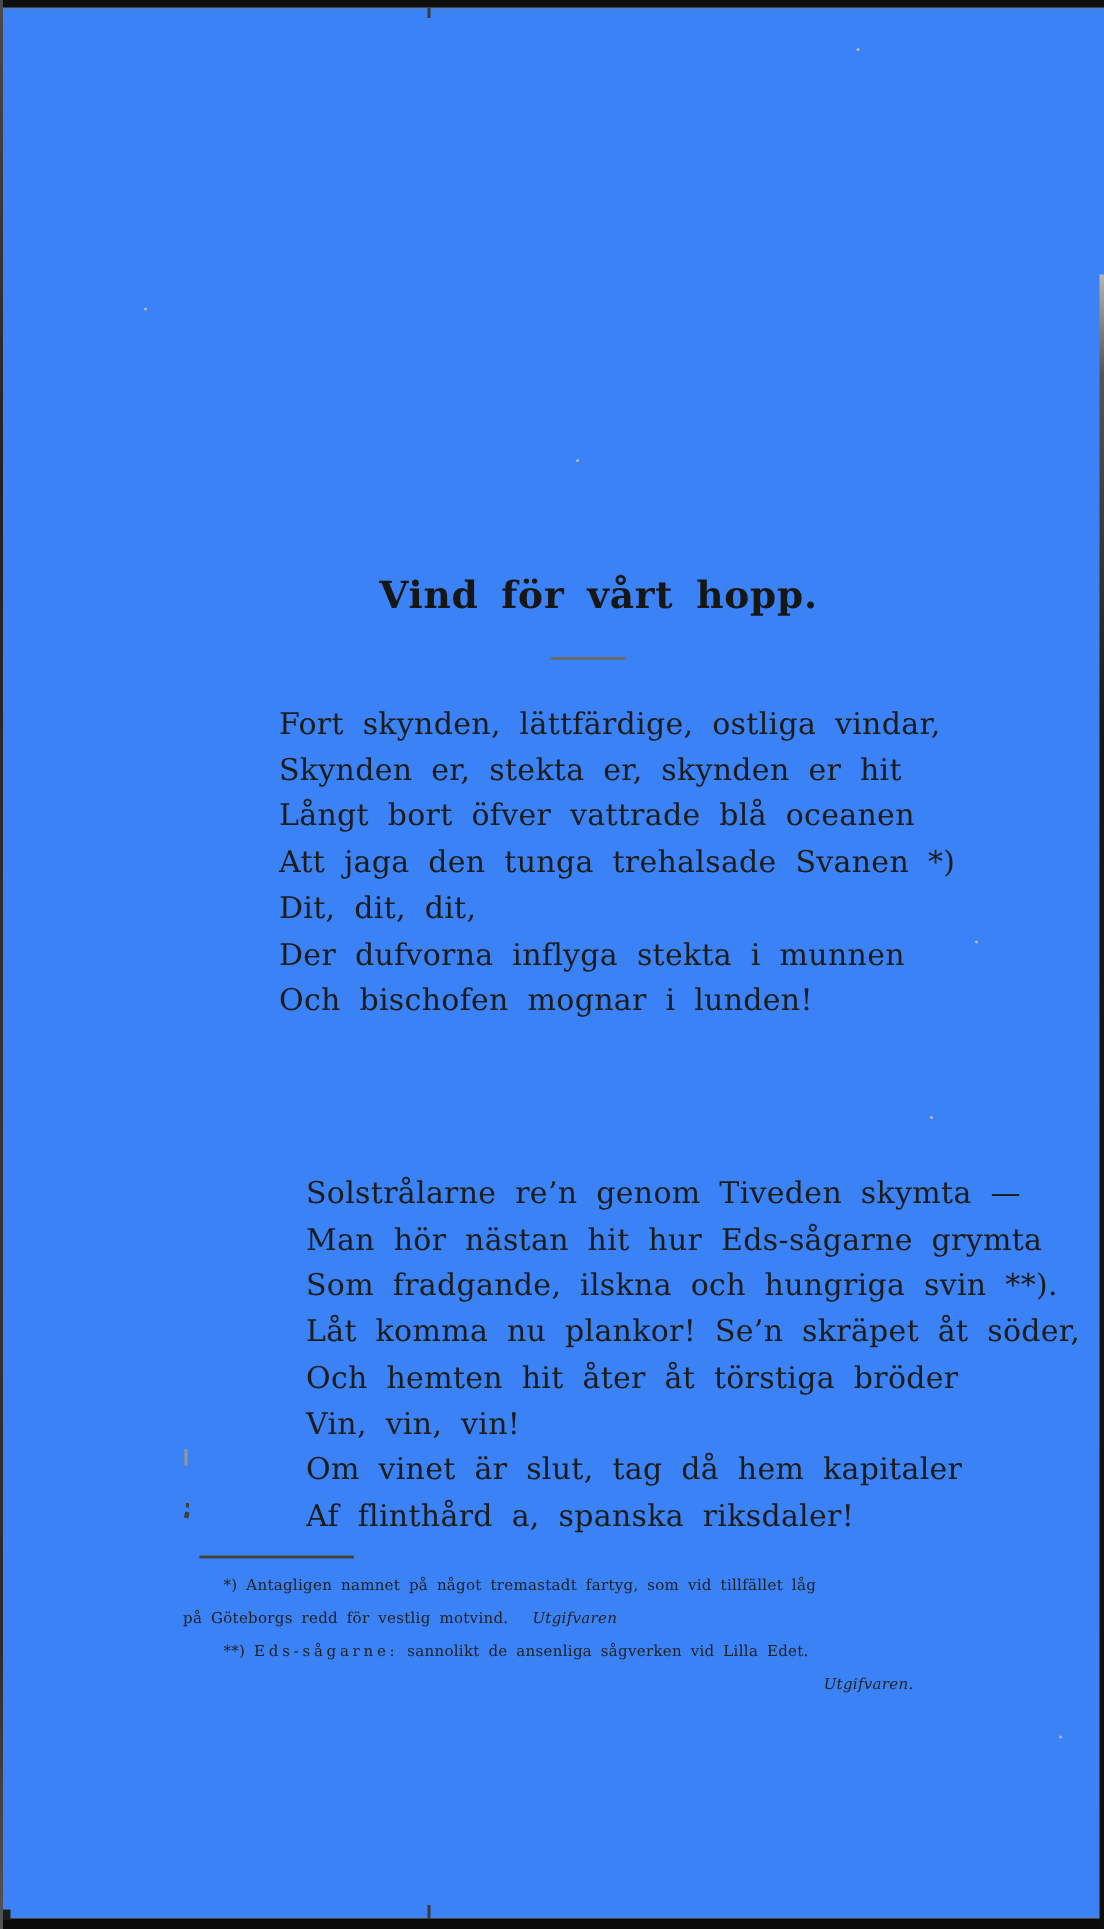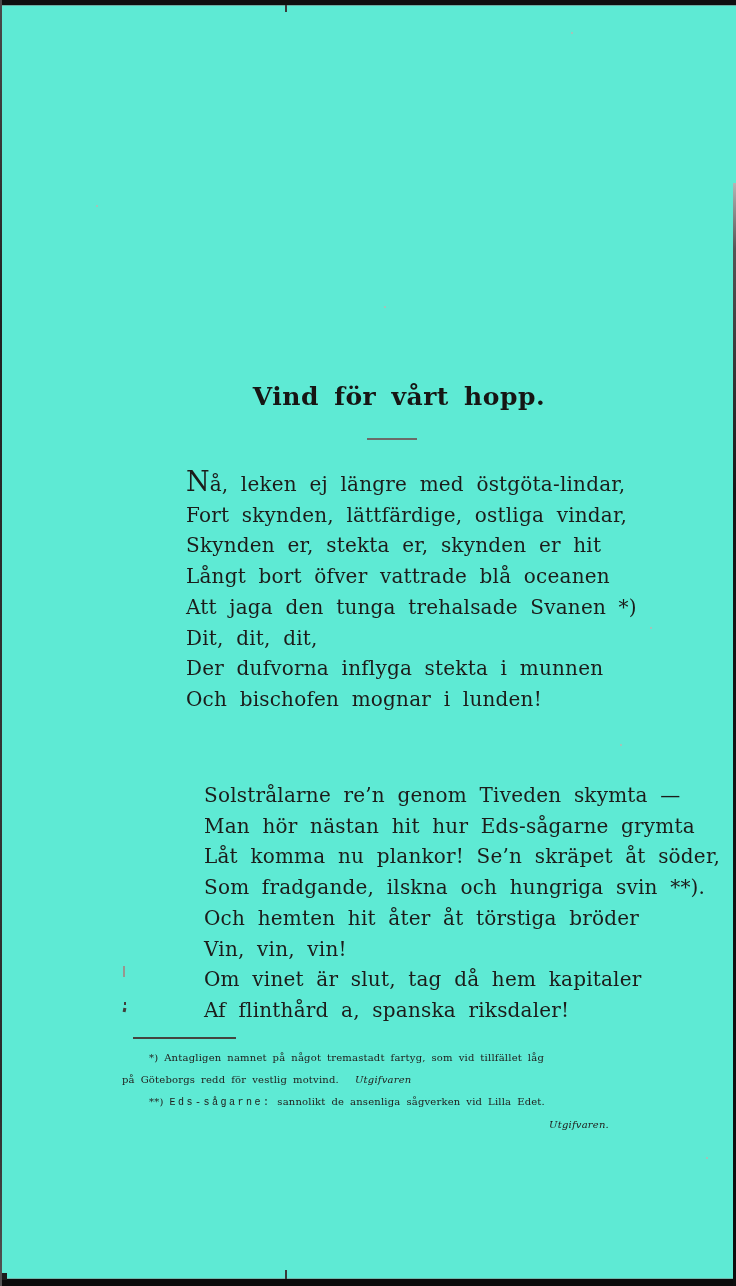--- a/index.html
+++ b/index.html
@@ -1,18 +1,18 @@
 <!DOCTYPE html>
 <html><head>
 <meta charset="utf-8">
 <style>
   html,body { margin:0; padding:0; background:#ffffff; }
   .page {
     position:relative; width:736px; height:1286px;
-    background:#5eead4; overflow:hidden;
+    background:#3b82f6; overflow:hidden;
     font-family:"DejaVu Serif", serif; color:#1c1c1a;
   }
   
   .edge-top    { position:absolute; top:0; left:0; width:736px; height:5px; background:#0f0f0f; box-shadow:0 1px 0 rgba(120,120,120,.55); }
   .edge-bottom { position:absolute; bottom:0; left:0; width:736px; height:7px; background:#0b0b0b; box-shadow:0 -1px 0 rgba(130,130,130,.5); }
   .edge-left   { position:absolute; top:0; left:0; width:2px; height:1286px;
                  background:linear-gradient(to bottom,#4a4a4a,#202020 25%,#353535 60%,#2a2a2a 85%,#555); }
   .edge-right  { position:absolute; top:183px; right:0; width:3px; height:1103px;
                  background:linear-gradient(to bottom,#b5b5b5 0%,#555 6%,#161616 28%,#0d0d0d 100%); }
   .tick-top    { position:absolute; top:5px;  left:285px; width:2px; height:7px; background:#3a3a3a; }
@@ -34,21 +34,21 @@
   .stanza-1 { top:467px; left:186px; }
   .stanza-2 { top:780px; left:188px;margin-left:16px; }
   .dropcap { font-size:27px; letter-spacing:0; }
 
   
   .fn-rule { position:absolute; top:1037px; left:133px; width:103px; height:2px; background:#44443f; }
   .footnotes { position:absolute; top:1047px; left:122px; width:505px;
                font-size:10px; line-height:22px; letter-spacing:.2px;
                word-spacing:2.5px; white-space:nowrap; color:#21211e; }
   .fn-indent { padding-left:27px; }
-  .fn-term { letter-spacing:2.5px;font-family:Liberation Mono, monospace; }
+  .fn-term { letter-spacing:2.5px; }
   .fn-sig { font-style:italic;margin-left:11px; }
   .fn-sig-inline { font-style:italic; margin-left:16px; }
   .fn-sig-line { text-align:right; padding-right:18px; }
 
   
   .art { position:absolute; background:#8d8d88; }
   .art-om-tick { top:966px; left:123px; width:2px; height:11px; background:#97978f; }
   .art-af-dot1 { top:1002px; left:124px; width:2px; height:3px; background:#3f3f3b; }
   .art-af-dot2 { top:1008px; left:123px; width:3px; height:4px; background:#3f3f3b; transform:rotate(12deg); }
   .speck { position:absolute; border-radius:50%; background:#b9b9b2; }
@@ -63,35 +63,34 @@
   <div class="edge-left"></div>
   <div class="edge-right"></div>
   <div class="tick-top"></div>
   <div class="tick-bottom"></div>
   <div class="tick-corner"></div>
 
   <h1 class="title">Vind för vårt hopp.</h1>
   <div class="title-rule"></div>
 
   <div class="stanza stanza-1">
-    <div class="line"><span class="dropcap">N</span><span>å, leken ej längre med östgöta-lindar,</span></div>
     <div class="line">Fort skynden, lättfärdige, ostliga vindar,</div>
     <div class="line">Skynden er, stekta er, skynden er hit</div>
     <div class="line">Långt bort öfver vattrade blå oceanen</div>
     <div class="line">Att jaga den tunga trehalsade Svanen *)</div>
     <div class="line">Dit, dit, dit,</div>
     <div class="line">Der dufvorna inflyga stekta i munnen</div>
     <div class="line">Och bischofen mognar i lunden!</div>
   </div>
 
   <div class="stanza stanza-2">
     <div class="line">Solstrålarne re’n genom Tiveden skymta —</div>
     <div class="line">Man hör nästan hit hur Eds-sågarne grymta</div>
+    <div class="line">Som fradgande, ilskna och hungriga svin **).</div>
     <div class="line">Låt komma nu plankor! Se’n skräpet åt söder,</div>
-    <div class="line">Som fradgande, ilskna och hungriga svin **).</div>
     <div class="line">Och hemten hit åter åt törstiga bröder</div>
     <div class="line">Vin, vin, vin!</div>
     <div class="line">Om vinet är slut, tag då hem kapitaler</div>
     <div class="line">Af flinthård a, spanska riksdaler!</div>
   </div>
 
   <div class="fn-rule"></div>
   <div class="footnotes">
     <div class="fn-line fn-indent"><span class="fn-marker">*)</span> <span>Antagligen namnet på något tremastadt fartyg, som vid tillfället låg</span></div>
     <div class="fn-line"><span>på Göteborgs redd för vestlig motvind.</span><span class="fn-sig-inline">Utgifvaren</span></div>

